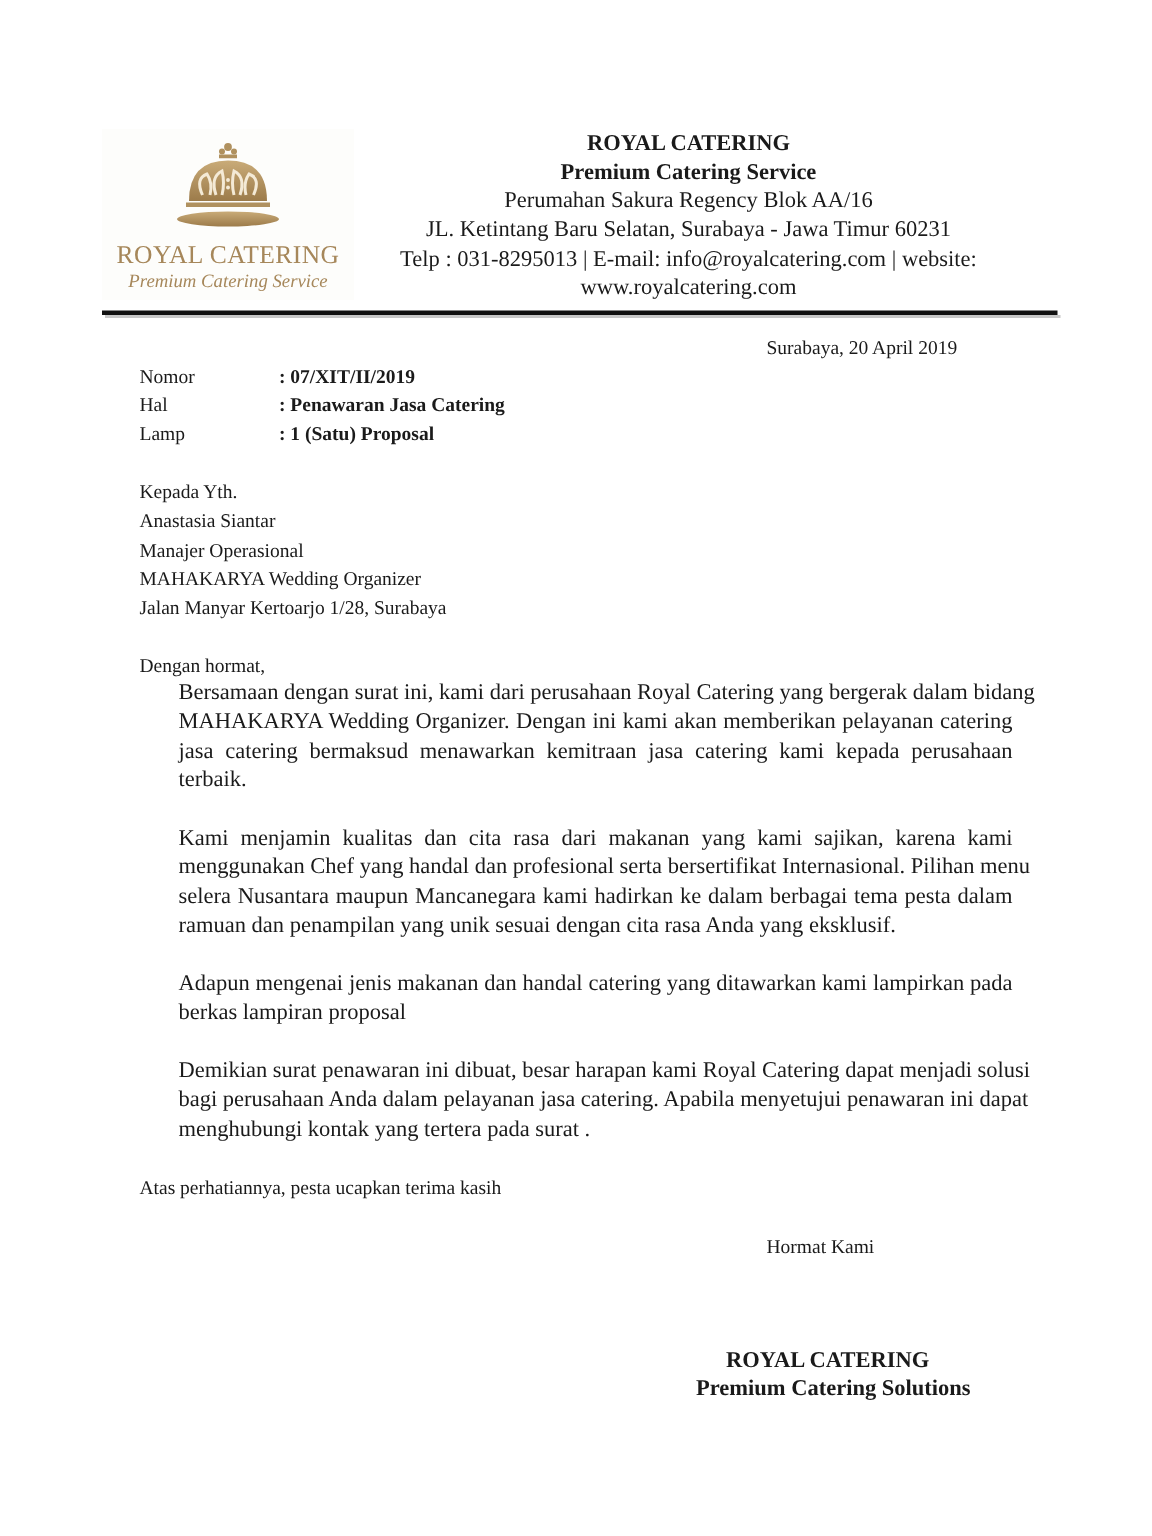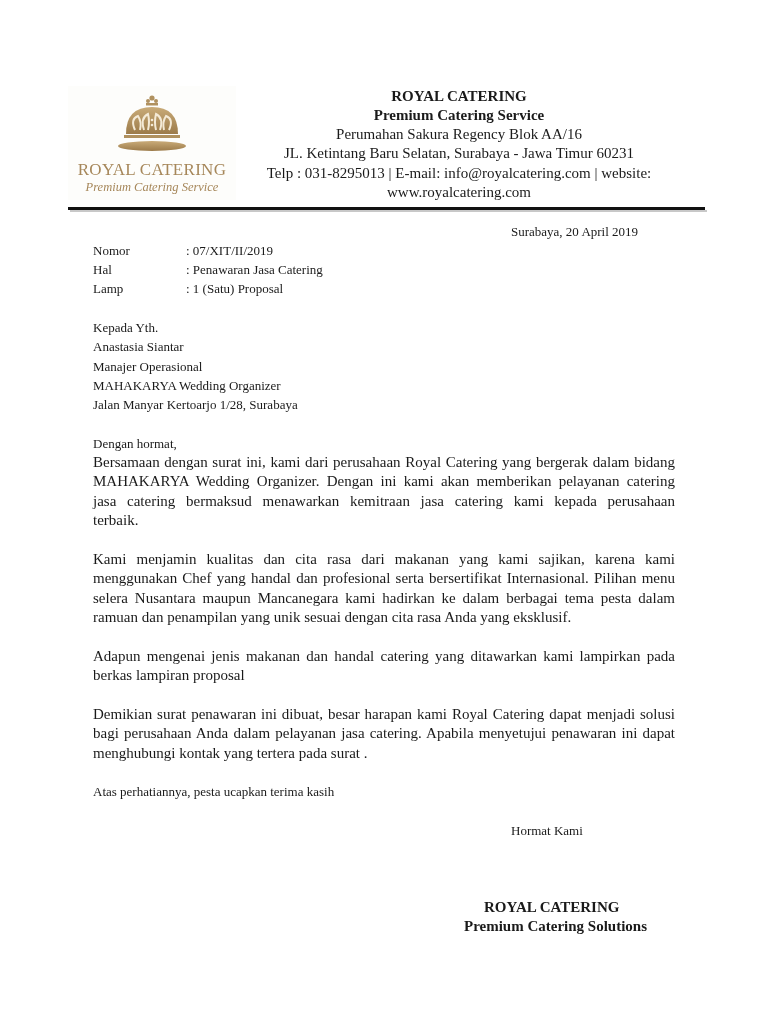--- a/index.html
+++ b/index.html
@@ -11,24 +11,24 @@
     .logo-name { position: absolute; left: 0; top: 74px; width: 168px; text-align: center;
       font-family: "Liberation Serif", serif; font-size: 17px; letter-spacing: 0.3px; color: #a6875a; white-space: nowrap; }
     .logo-tag { position: absolute; left: 0; top: 94px; width: 168px; text-align: center;
       font-family: "Liberation Serif", serif; font-style: italic; font-size: 12.5px; color: #a6875a; white-space: nowrap; }
     .head { left: 250px; width: 418px; text-align: center; font-size: 15px; white-space: nowrap; }
     .head.bold { font-weight: bold; }
     .rule { left: 68px; top: 207px; width: 637px; height: 3px; background: #111; }
     .rule-shadow { left: 70px; top: 210px; width: 637px; height: 2px; background: #c8c8c8; }
     .txt { font-size: 13px; white-space: nowrap; line-height: 19px; }
     .para { left: 93px; width: 582px; font-size: 15px; line-height: 19.4px; text-align: justify; }
-    .para .ln { display: block; text-align: justify; text-align-last: justify; white-space: nowrap; }
+    .para .ln { display: block; text-align: justify; text-align-last: justify; white-space: nowrap; margin-left: 26px; }
     .para .ln.last { text-align-last: left; }
     .meta-label { left: 93px; }
-    .meta-value { left: 186px; }
+    .meta-value { left: 186px; font-weight: bold; }
     .sig { font-weight: bold; font-size: 15px; white-space: nowrap; }
   </style>
 </head>
 <body>
 
 <div class="abs logo">
   <svg width="100" height="70" viewBox="0 0 100 70">
     <defs>
       <linearGradient id="gold" x1="0" y1="0" x2="0" y2="1">
         <stop offset="0" stop-color="#c9ab78"></stop>

